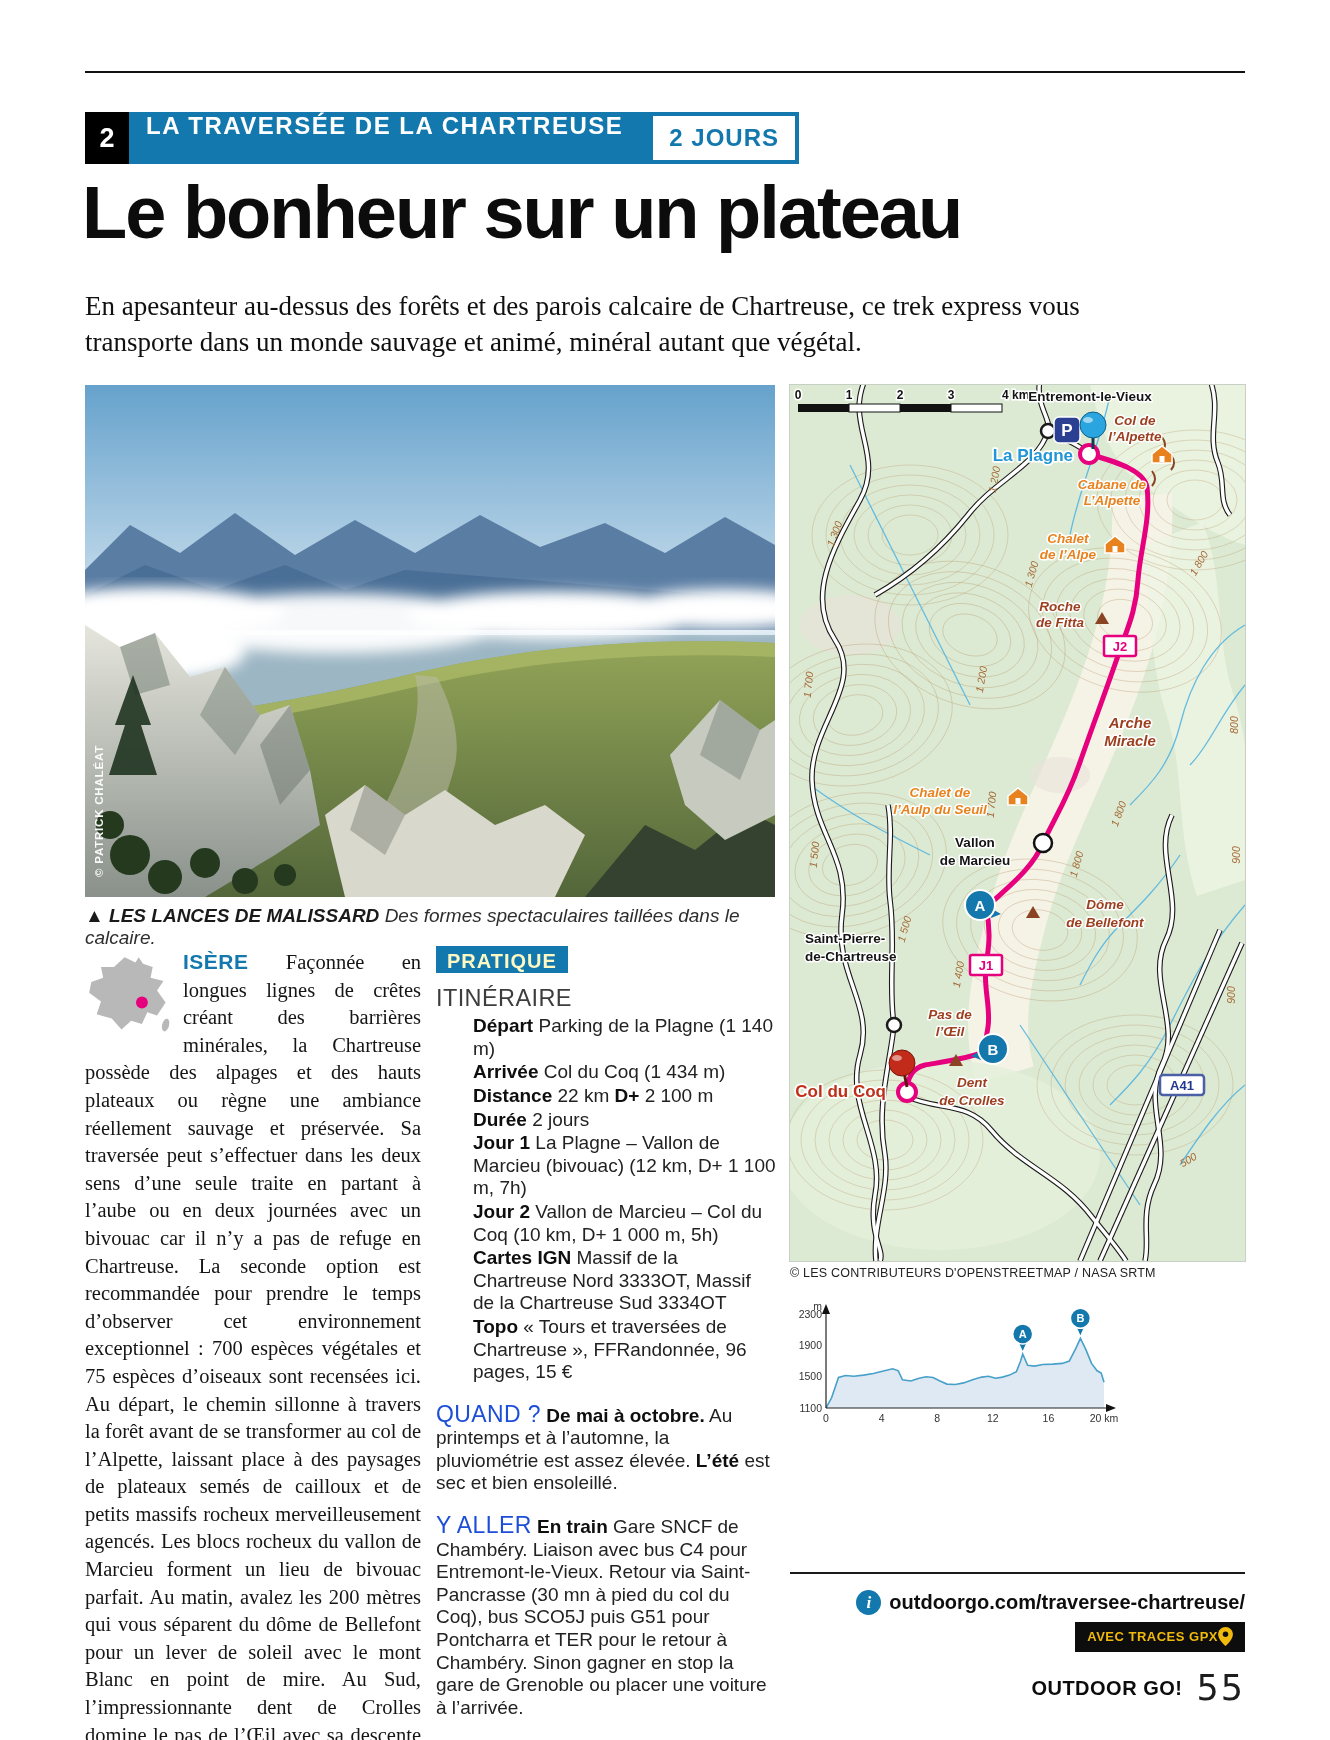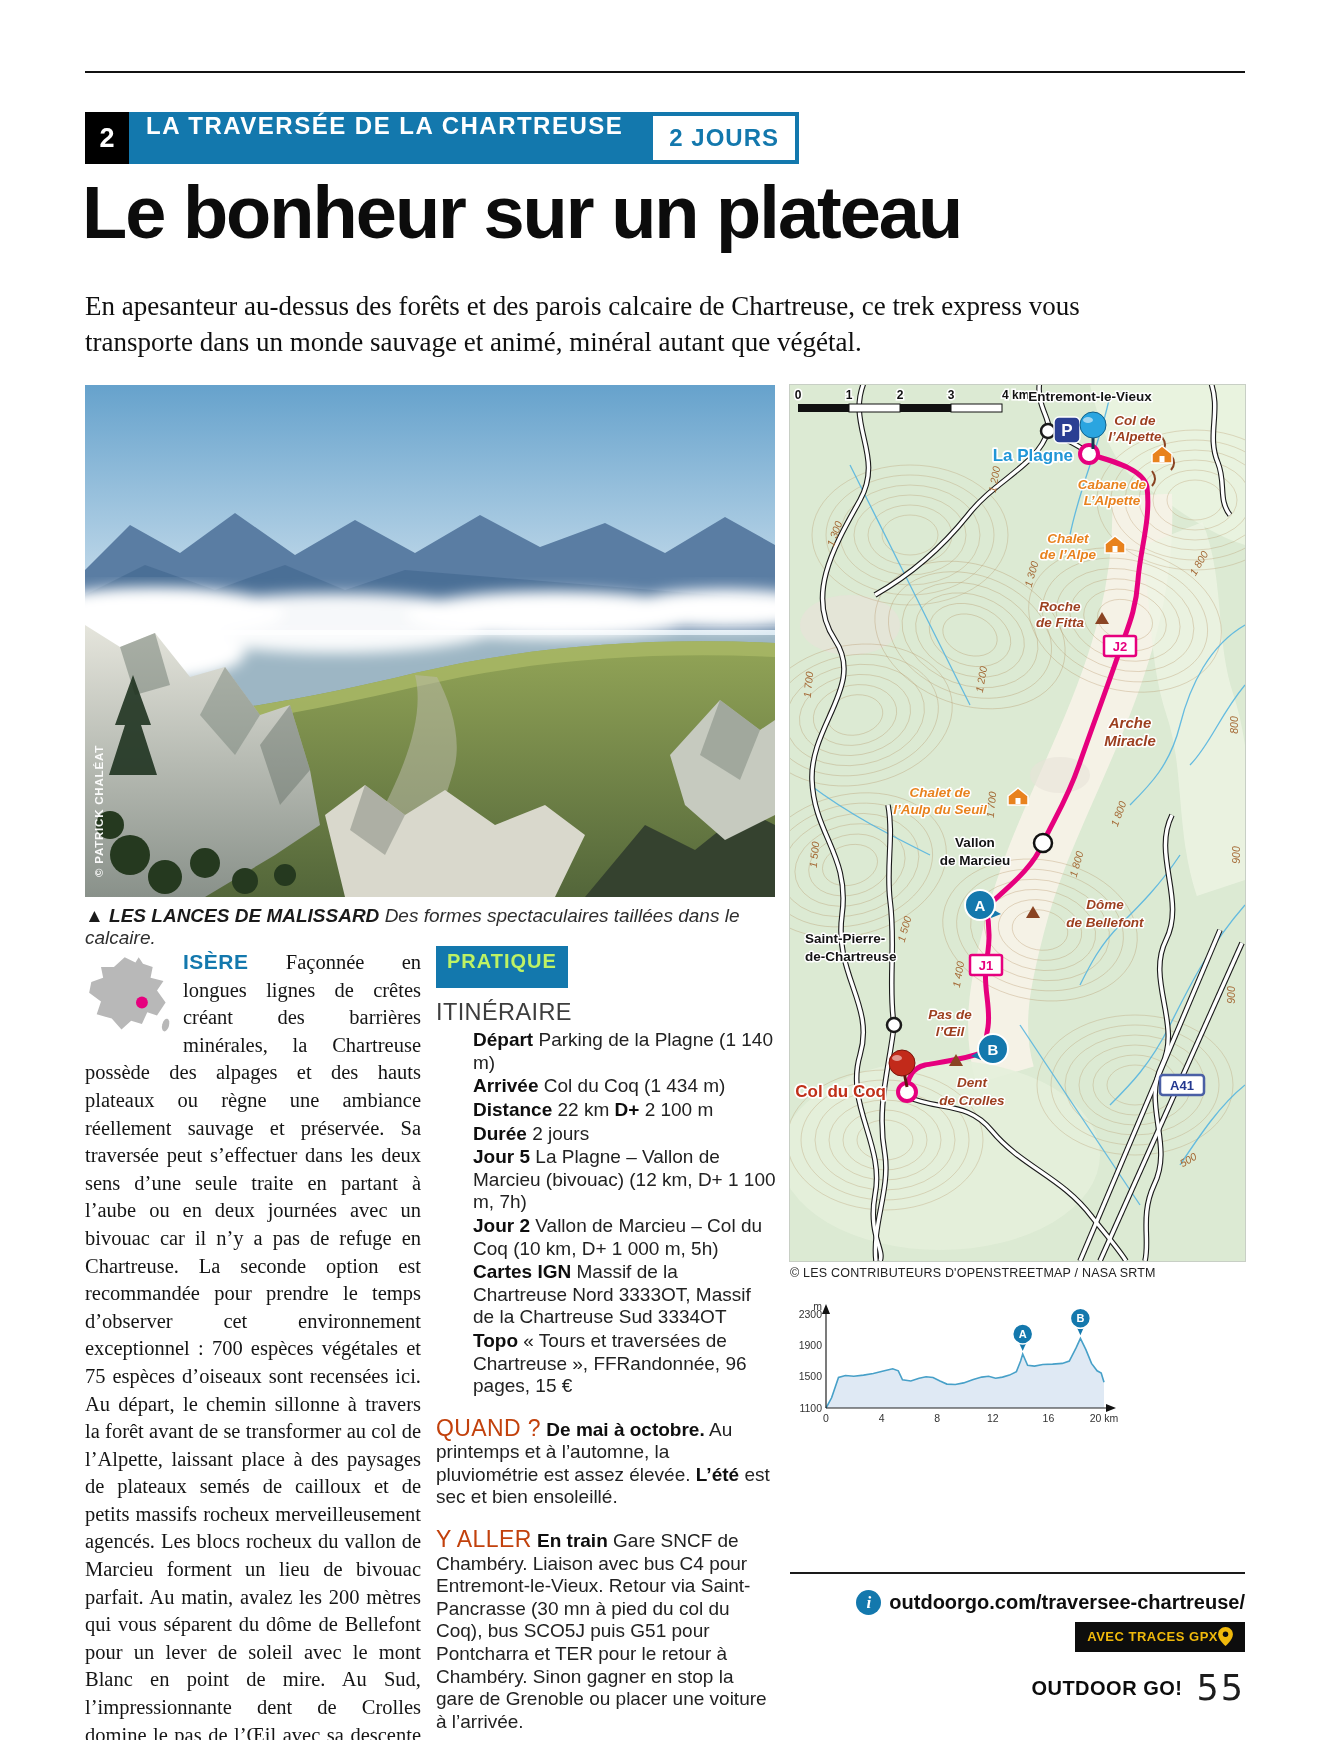--- a/index.html
+++ b/index.html
@@ -32,27 +32,27 @@
 
   
   .col-left{position:absolute;left:85px;top:948px;width:336px;}
   .france{float:left;width:88px;height:84px;margin:6px 10px 2px 0;}
   .article{margin:0;font-family:"Liberation Serif",serif;font-size:20.5px;line-height:27.6px;
            text-align:justify;color:#151515;}
   .region{font-family:"Liberation Sans",sans-serif;color:#1378ad;font-weight:bold;font-size:21px;letter-spacing:.5px;}
 
   
   .col-mid{position:absolute;left:436px;top:946px;width:340px;font-size:19px;line-height:22.6px;color:#222;}
-  .pratique-badge{display:inline-block;background:#1378ad;color:#bef264;font-weight:bold;font-size:20px;
-                  padding:4px 11px 15px;letter-spacing:1px;}
+  .pratique-badge{display:inline-block;background:#1378ad;color:#fef9c3;font-weight:bold;font-size:20px;
+                  padding:4px 11px 0;letter-spacing:1px;}
   .sec-head{font-size:23.5px;color:#3d3d3d;margin:13px 0 6px;letter-spacing:.4px;}
   .prow{margin-bottom:1px;margin-left:37px;}
   .prow .b, .sec b{font-weight:bold;color:#0e0e0e;}
   .sec{margin:19px 0 0;}
-  .sec .h{font-size:23px;color:#c2410c;letter-spacing:.4px;}
+  .sec .h{font-size:23px;color:#1d4ed8;letter-spacing:.4px;}
 
   
   .map{position:absolute;left:790px;top:385px;width:455px;height:876px;outline:1px solid #c8cfc5;}
   .map svg{display:block;width:455px;height:876px;}
   .map-copyright{position:absolute;left:790px;top:1266px;margin:0;font-size:12.5px;color:#222;letter-spacing:.2px;}
 
   
   .mt-town{font:bold 13.5px "Liberation Sans",sans-serif;fill:#141414;paint-order:stroke;stroke:#fff;stroke-width:3px;stroke-linejoin:round;}
   .mt-blue{font:bold 17px "Liberation Sans",sans-serif;fill:#2196d6;paint-order:stroke;stroke:#fff;stroke-width:3.5px;stroke-linejoin:round;}
   .mt-orange{font:italic bold 13.5px "Liberation Sans",sans-serif;fill:#e8821e;paint-order:stroke;stroke:#fff;stroke-width:3px;stroke-linejoin:round;}
@@ -178,21 +178,21 @@
   </div>
 
   <div class="col-mid">
     <div class="pratique-badge">PRATIQUE</div>
     <div class="sec-head">ITINÉRAIRE</div>
     <div id="pratique-rows">
         <div class="prow"><span class="b">Départ</span>  <span class="t">Parking de la Plagne (1 140 m)</span></div>
         <div class="prow"><span class="b">Arrivée</span>  <span class="t">Col du Coq (1 434 m)</span></div>
         <div class="prow"><span class="b">Distance</span>  <span class="t">22 km</span>  <span class="b">D+</span>  <span class="t">2 100 m</span></div>
         <div class="prow"><span class="b">Durée</span>  <span class="t">2 jours</span></div>
-        <div class="prow"><span class="b">Jour 5</span>  <span class="t">La Plagne – Vallon de Marcieu (bivouac) (12 km, D+ 1 100 m, 7h)</span></div>
+        <div class="prow"><span class="b">Jour 1</span>  <span class="t">La Plagne – Vallon de Marcieu (bivouac) (12 km, D+ 1 100 m, 7h)</span></div>
         <div class="prow"><span class="b">Jour 2</span>  <span class="t">Vallon de Marcieu – Col du Coq (10 km, D+ 1 000 m, 5h)</span></div>
         <div class="prow"><span class="b">Cartes IGN</span>  <span class="t">Massif de la Chartreuse Nord 3333OT, Massif de la Chartreuse Sud 3334OT</span></div>
         <div class="prow"><span class="b">Topo</span>  <span class="t">« Tours et traversées de Chartreuse », FFRandonnée, 96 pages, 15 €</span></div>
       </div>
     <p class="sec"><span class="h">QUAND ?</span>  <b>De mai à octobre.</b> <span>Au printemps et à l’automne, la pluviométrie est assez élevée.</span> <b>L’été</b> <span>est sec et bien ensoleillé.</span></p>
     <p class="sec"><span class="h">Y ALLER</span>  <b>En train</b> <span>Gare SNCF de Chambéry. Liaison avec bus C4 pour Entremont-le-Vieux. Retour via Saint-Pancrasse (30 mn à pied du col du Coq), bus SCO5J puis G51 pour Pontcharra et TER pour le retour à Chambéry. Sinon gagner en stop la gare de Grenoble ou placer une voiture à l’arrivée.</span></p>
     <p class="sec"><span class="h">NIVEAU</span>  <b>Moyen.</b> <span>Le passage le plus technique est une courte désescalade au pas de l’Œil pour descendre au col du Coq. Des câbles et des barres ont été mis en place.</span></p>
   </div>
 
   <div class="map">

